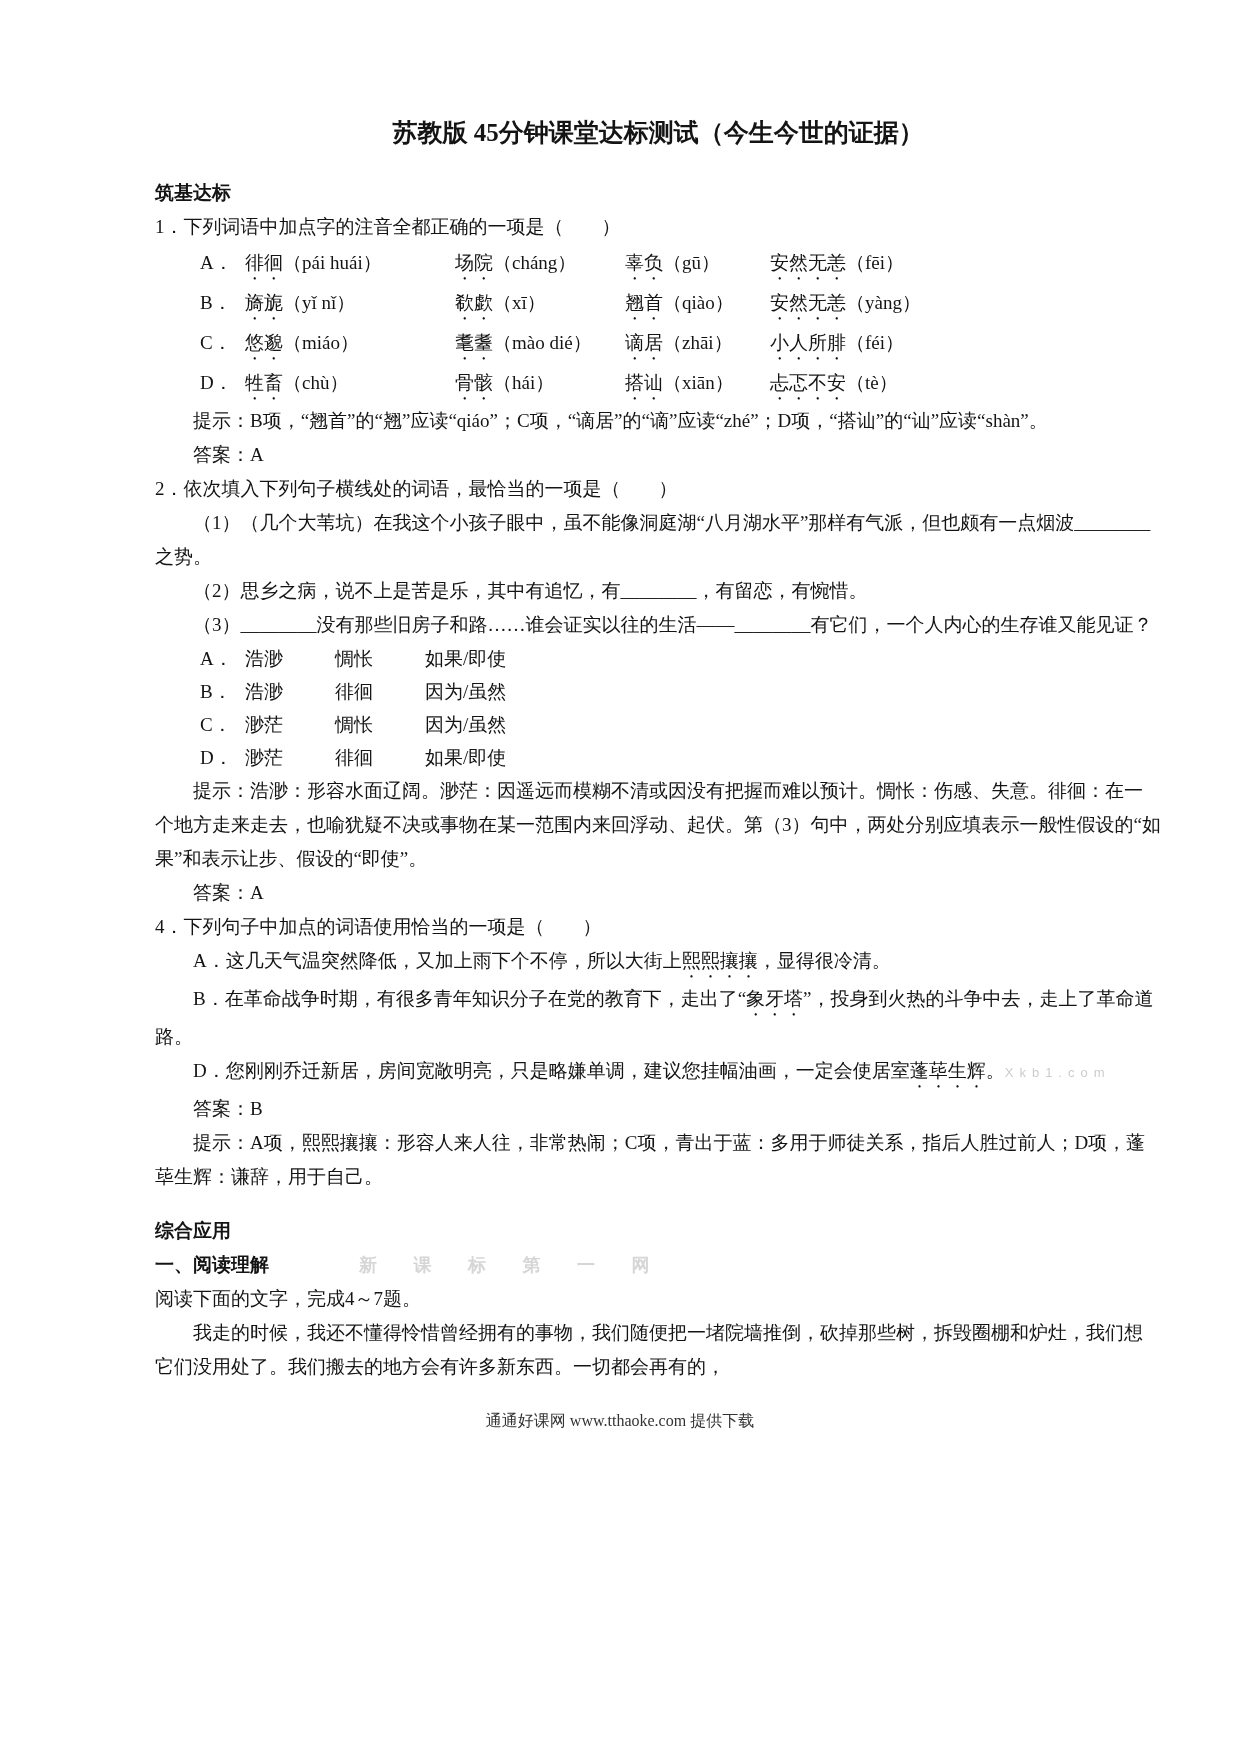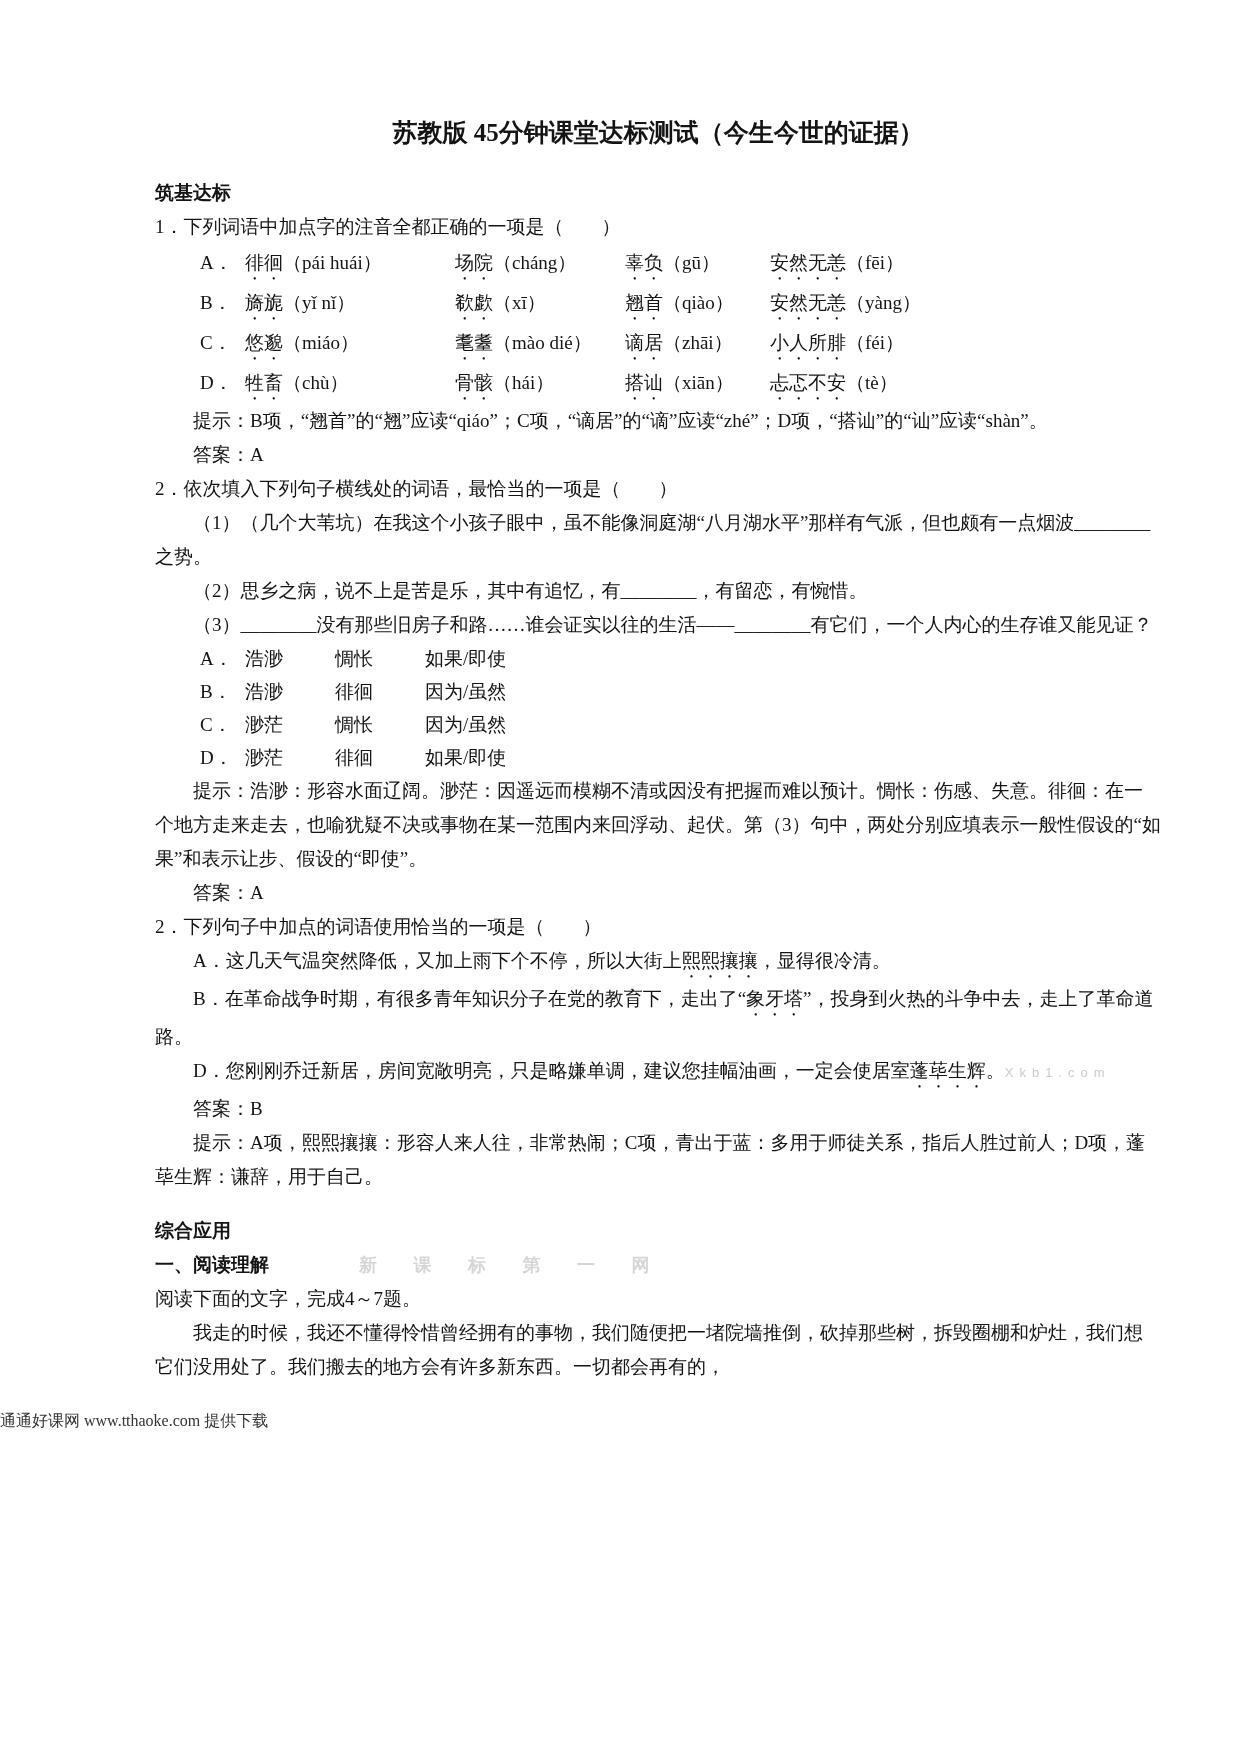--- a/index.html
+++ b/index.html
@@ -55,21 +55,21 @@
   .wm2{
     color:#d6d6d6;
     font-size:18px;
     letter-spacing:16px;
     font-weight:bold;
     margin-left:90px;
   }
   .footer{
     position:absolute;
     bottom:28px;left:0;right:0;
-    text-align:left;
+    text-align:center;
     font-size:16px;
     color:#333333;
   }
 </style>
 </head>
 <body>
 
 <div class="page">
 
   <p class="title">苏教版 45分钟课堂达标测试（今生今世的证据）</p>
@@ -136,21 +136,21 @@
   <div class="q2-row">
     <span>D．</span>
     <span class="cell">渺茫</span>
     <span class="cell">徘徊</span>
     <span class="cell">如果/即使</span>
   </div>
 
   <p class="indent">提示：浩渺：形容水面辽阔。渺茫：因遥远而模糊不清或因没有把握而难以预计。惆怅：伤感、失意。徘徊：在一个地方走来走去，也喻犹疑不决或事物在某一范围内来回浮动、起伏。第（3）句中，两处分别应填表示一般性假设的“如果”和表示让步、假设的“即使”。</p>
   <p class="indent">答案：A</p>
 
-  <p>2．下列句子中加点的词语使用恰当的一项是（　　）</p>
+  <p>4．下列句子中加点的词语使用恰当的一项是（　　）</p>
 
   <p class="indent"><span>A．这几天气温突然降低，又加上雨下个不停，所以大街上</span><span class="dot">熙熙攘攘</span><span>，显得很冷清。</span></p>
   <p class="indent"><span>B．在革命战争时期，有很多青年知识分子在党的教育下，走出了“</span><span class="dot">象牙塔</span><span>”，投身到火热的斗争中去，走上了革命道路。</span></p>
   <p class="indent"><span>D．您刚刚乔迁新居，房间宽敞明亮，只是略嫌单调，建议您挂幅油画，一定会使居室</span><span class="dot">蓬荜生辉</span><span>。</span><span class="wm">Xkb1.com</span></p>
 
   <p class="indent">答案：B</p>
   <p class="indent">提示：A项，熙熙攘攘：形容人来人往，非常热闹；C项，青出于蓝：多用于师徒关系，指后人胜过前人；D项，蓬荜生辉：谦辞，用于自己。</p>
 
   <p class="sec-head gap-lg">综合应用</p>
   <p class="sec-head"><span>一、阅读理解</span><span class="wm2">新 课 标 第 一 网</span></p>

